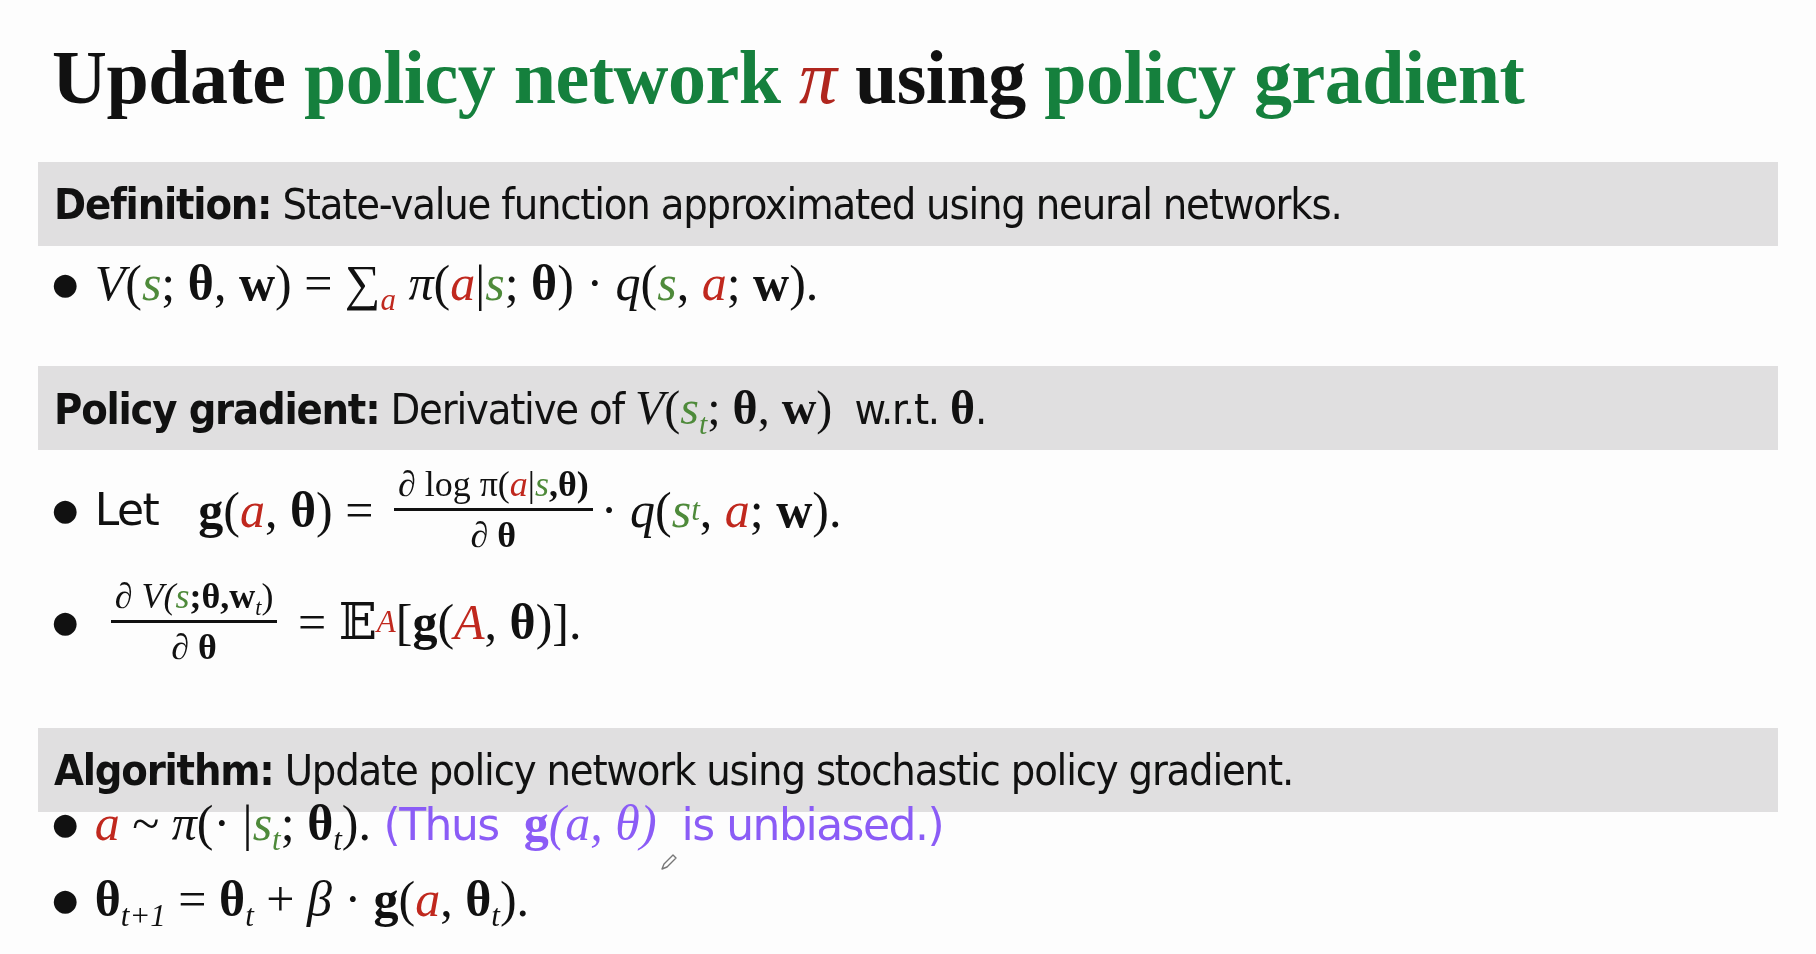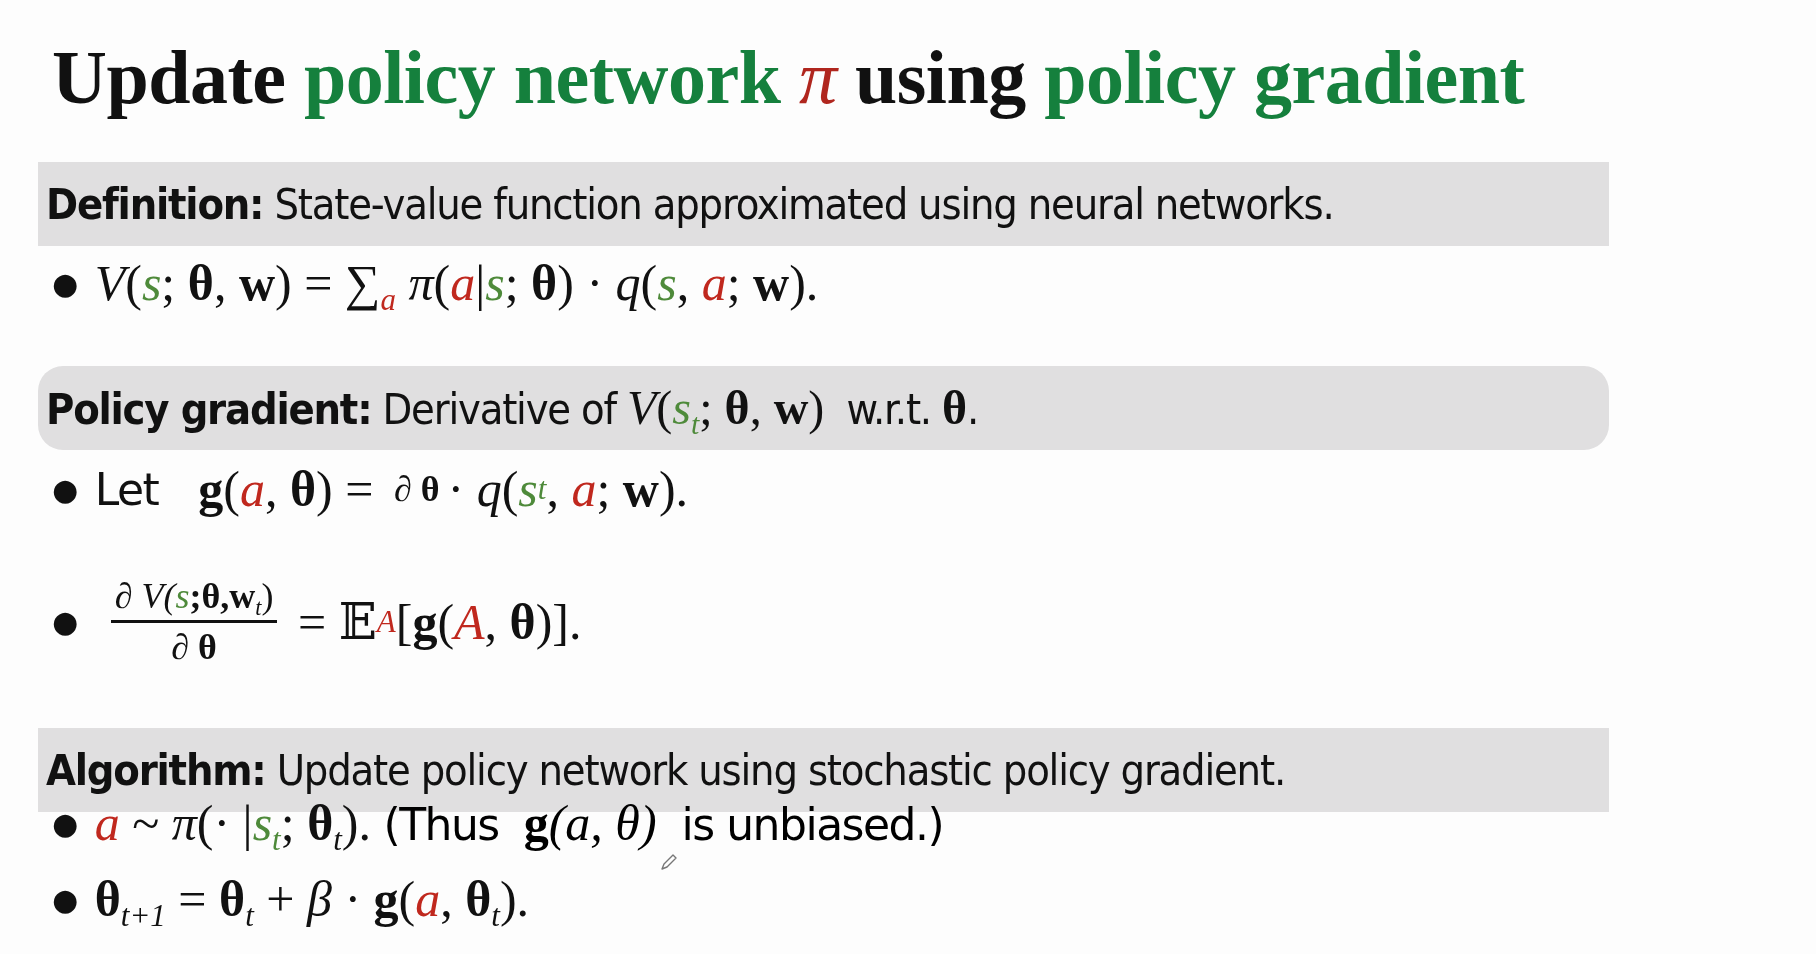--- a/index.html
+++ b/index.html
@@ -11,44 +11,44 @@
   }
   .title {
     position: absolute; left: 52px; top: 22px;
     font-family: "Liberation Serif", "DejaVu Serif", serif;
     font-weight: bold; font-size: 76px; letter-spacing: -0.5px;
     white-space: nowrap; line-height: 110px;
   }
   .title .red { color: #15803d; }
   .title .pi { font-weight: normal; font-style: italic; color: #b0261e; }
   .box {
-    position: absolute; left: 38px; width: 1571px; height: 84px;
+    position: absolute; left: 38px; width: 1740px; height: 84px;
     background: #e0dfe0;
     font-size: 43px; line-height: 84px; white-space: nowrap;
-    padding-left: 8px; box-sizing: border-box;
+    padding-left: 16px; box-sizing: border-box;
     font-family: "DejaVu Sans Condensed", "DejaVu Sans", sans-serif;
     letter-spacing: -1.2px;
   }
   .box b { font-weight: bold; }
   .line {
     position: absolute; left: 52px; white-space: nowrap;
     font-size: 44px;
     font-family: "DejaVu Sans", sans-serif; letter-spacing: -1.5px;
     display: flex; align-items: center;
   }
   .bullet { font-size: 30px; margin-right: 18px; }
   .m {
     font-family: "Liberation Serif", "DejaVu Serif", serif;
     font-size: 50px; letter-spacing: 0;
   }
   .i { font-style: italic; }
   .bd { font-weight: bold; font-style: normal; }
   .r { color: #c0281e; }
   .g { color: #4e8a3a; }
-  .gray { color: #000000; }
+  .gray { color: #8b5cf6; }
   sub { font-size: 0.62em; vertical-align: -0.32em; line-height: 0; }
   .frac {
     display: inline-flex; flex-direction: column; align-items: center;
     vertical-align: middle; margin: 0 8px;
   }
   .frac .num { font-size: 36px; padding: 0 4px; border-bottom: 3px solid #111; line-height: 48px; }
   .frac .den { font-size: 36px; line-height: 48px; }
   .pen {
     position: absolute; left: 660px; top: 853px; width: 18px; height: 18px;
   }
@@ -64,37 +64,38 @@
   <b>Definition:</b><span> State-value function approximated using neural networks.</span>
 </div>
 
 <div class="line" style="top:254px;">
   <span class="bullet">●</span>
   <span class="m">
     <span class="i">V</span><span>(</span><span class="i g">s</span><span>; </span><span class="bd">θ</span><span>, </span><span class="bd">w</span><span>)</span><span> = </span><span>∑</span><sub class="i r">a</sub><span class="i"> π</span><span>(</span><span class="i r">a</span><span>|</span><span class="i g">s</span><span>; </span><span class="bd">θ</span><span>)</span><span> · </span><span class="i">q</span><span>(</span><span class="i g">s</span><span>, </span><span class="i r">a</span><span>; </span><span class="bd">w</span><span>).</span>
   </span>
 </div>
 
-<div class="box" style="top:366px;border-radius:25px;">
+<div class="box" style="top:366px;">
   <b>Policy gradient:</b><span> Derivative of </span>
   <span class="m" style="font-size:48px;letter-spacing:0;"><span class="i">V</span><span>(</span><span class="i g">s</span><sub class="i g">t</sub><span>; </span><span class="bd">θ</span><span>, </span><span class="bd">w</span><span>)</span></span><span style="white-space:pre;">  w.r.t. </span><span class="m bd" style="font-size:48px;">θ</span><span>.</span>
 </div>
 
 <div class="line" style="top:460px;">
   <span class="bullet">●</span>
   <span style="margin-right:40px;">Let</span>
   <span class="m" style="display:inline-flex;align-items:center;">
     <span class="bd">g</span>
       <span>(</span>
       <span class="i r">a</span>
       <span style="white-space:pre;">, </span>
       <span class="bd">θ</span>
       <span>)</span>
       <span style="white-space:pre;"> = </span>
     <span class="frac">
+      <span class="num"><span>∂ log π(</span><span class="i r">a</span><span>|</span><span class="i g">s</span><span class="bd">,θ)</span></span>
       <span class="den bd">∂ θ</span>
     </span>
     <span style="white-space:pre;">· </span>
       <span class="i">q</span>
       <span>(</span>
       <span class="i g">s</span>
       <sub class="i g">t</sub>
       <span style="white-space:pre;">, </span>
       <span class="i r">a</span>
       <span style="white-space:pre;">; </span>

